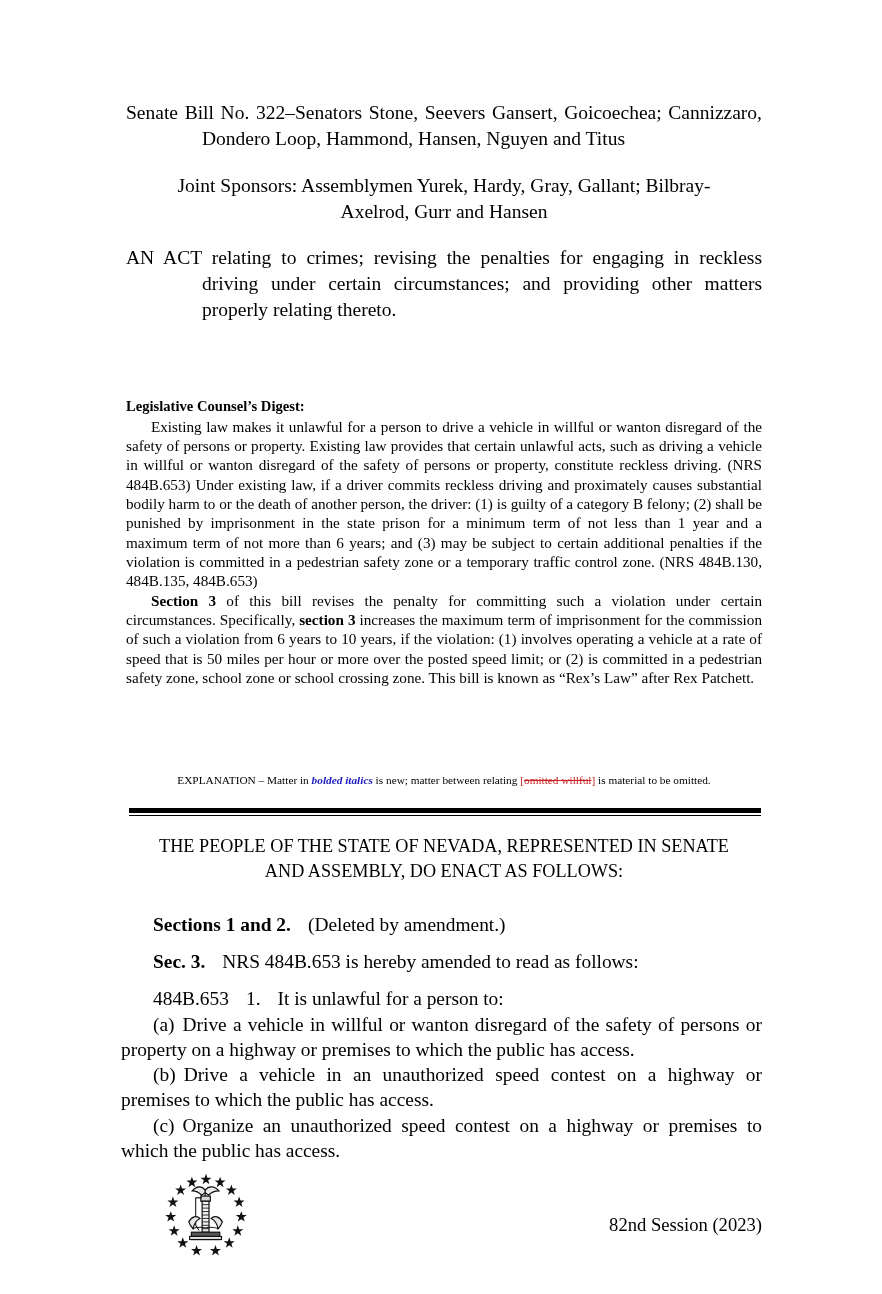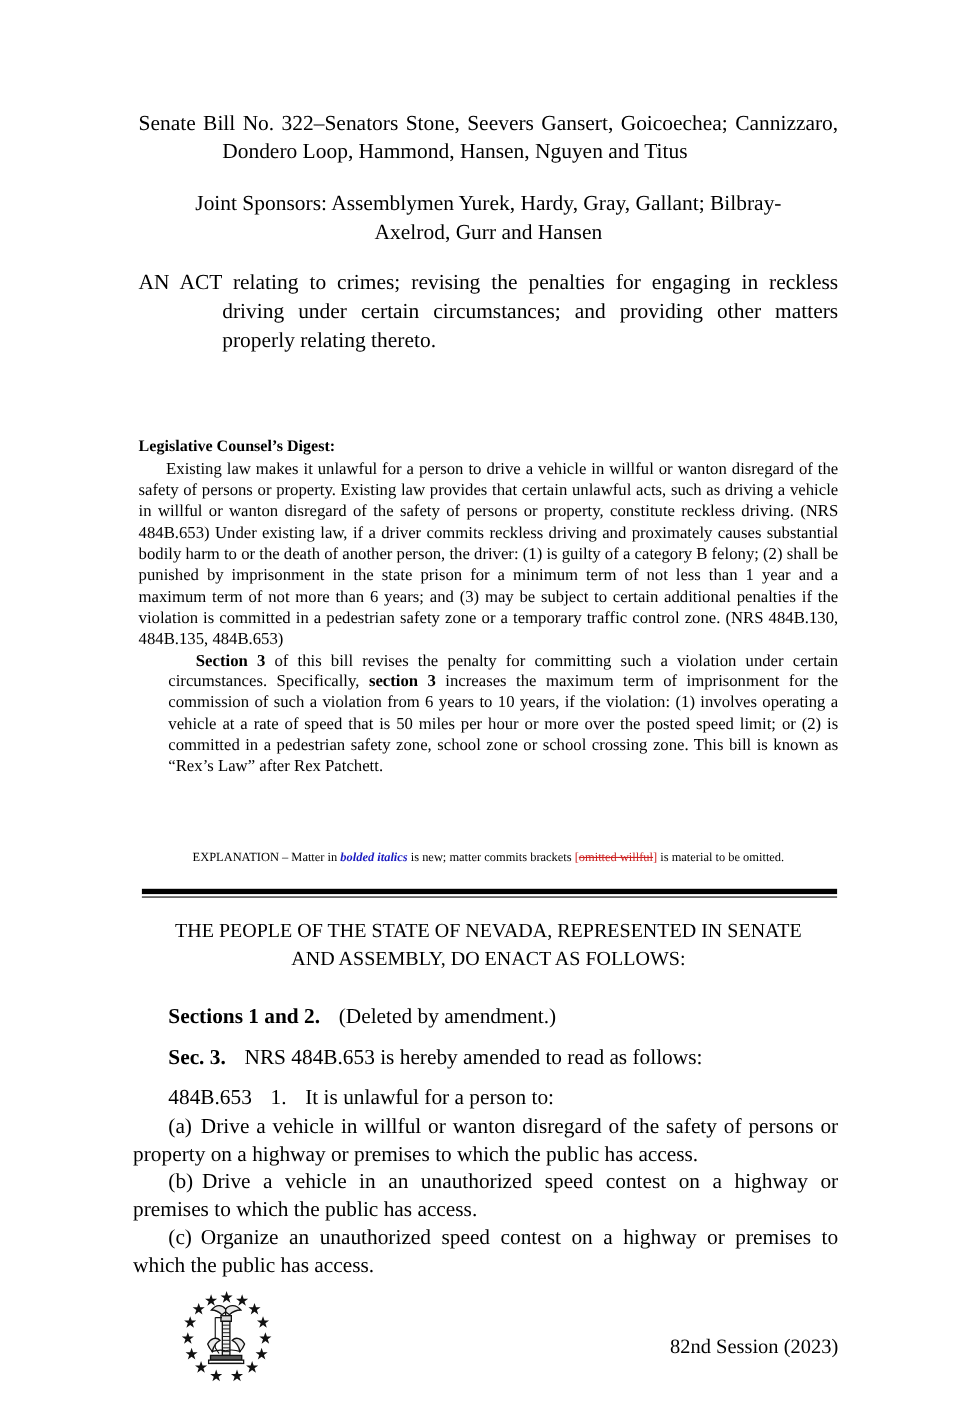--- a/index.html
+++ b/index.html
@@ -80,21 +80,20 @@
     font-size: 14.6px;
     margin: 0 0 1px 0;
   }
   .digest p {
     margin: 0;
     text-align: justify;
     text-indent: 25px;
   }
   .digest p + p {
     margin-top: 0;
-    margin-left: 27px;
   }
   .digest b { font-weight: bold; }
 
   
   .explanation {
     position: absolute;
     left: 126px;
     top: 774px;
     width: 636px;
     text-align: center;
@@ -203,21 +202,21 @@
     <div class="act-title"><span class="hang">AN ACT relating to crimes; revising the penalties for engaging in reckless driving under certain circumstances; and providing other matters properly relating thereto.</span></div>
   </div>
 
   <div class="digest">
     <div class="digest-heading">Legislative Counsel’s Digest:</div>
     <p>Existing law makes it unlawful for a person to drive a vehicle in willful or wanton disregard of the safety of persons or property. Existing law provides that certain unlawful acts, such as driving a vehicle in willful or wanton disregard of the safety of persons or property, constitute reckless driving. (NRS 484B.653) Under existing law, if a driver commits reckless driving and proximately causes substantial bodily harm to or the death of another person, the driver: (1) is guilty of a category B felony; (2) shall be punished by imprisonment in the state prison for a minimum term of not less than 1 year and a maximum term of not more than 6 years; and (3) may be subject to certain additional penalties if the violation is committed in a pedestrian safety zone or a temporary traffic control zone. (NRS 484B.130, 484B.135, 484B.653)</p>
     <p><b>Section 3</b><span> of this bill revises the penalty for committing such a violation under certain circumstances. Specifically, </span><b>section 3</b><span> increases the maximum term of imprisonment for the commission of such a violation from 6 years to 10 years, if the violation: (1) involves operating a vehicle at a rate of speed that is 50 miles per hour or more over the posted speed limit; or (2) is committed in a pedestrian safety zone, school zone or school crossing zone. This bill is known as “Rex’s Law” after Rex Patchett.</span></p>
   </div>
 
   <div class="explanation">
-    <span>EXPLANATION</span><span> – </span><span>Matter in </span><span class="expl-new">bolded italics</span><span> is new; matter commits brackets </span><span class="expl-bracket">[</span><span class="expl-omit">omitted willful</span><span class="expl-bracket">]</span><span> is material to be omitted.</span>
+    <span>EXPLANATION</span><span> – </span><span>Matter in </span><span class="expl-new">bolded italics</span><span> is new; matter between relating </span><span class="expl-bracket">[</span><span class="expl-omit">omitted willful</span><span class="expl-bracket">]</span><span> is material to be omitted.</span>
   </div>
 
   <div class="divider">
     <div class="bar-thick"></div>
     <div class="bar-gap"></div>
     <div class="bar-thin"></div>
   </div>
 
   <div class="enacting">THE PEOPLE OF THE STATE OF NEVADA, REPRESENTED IN SENATE AND ASSEMBLY, DO ENACT AS FOLLOWS:</div>
 

